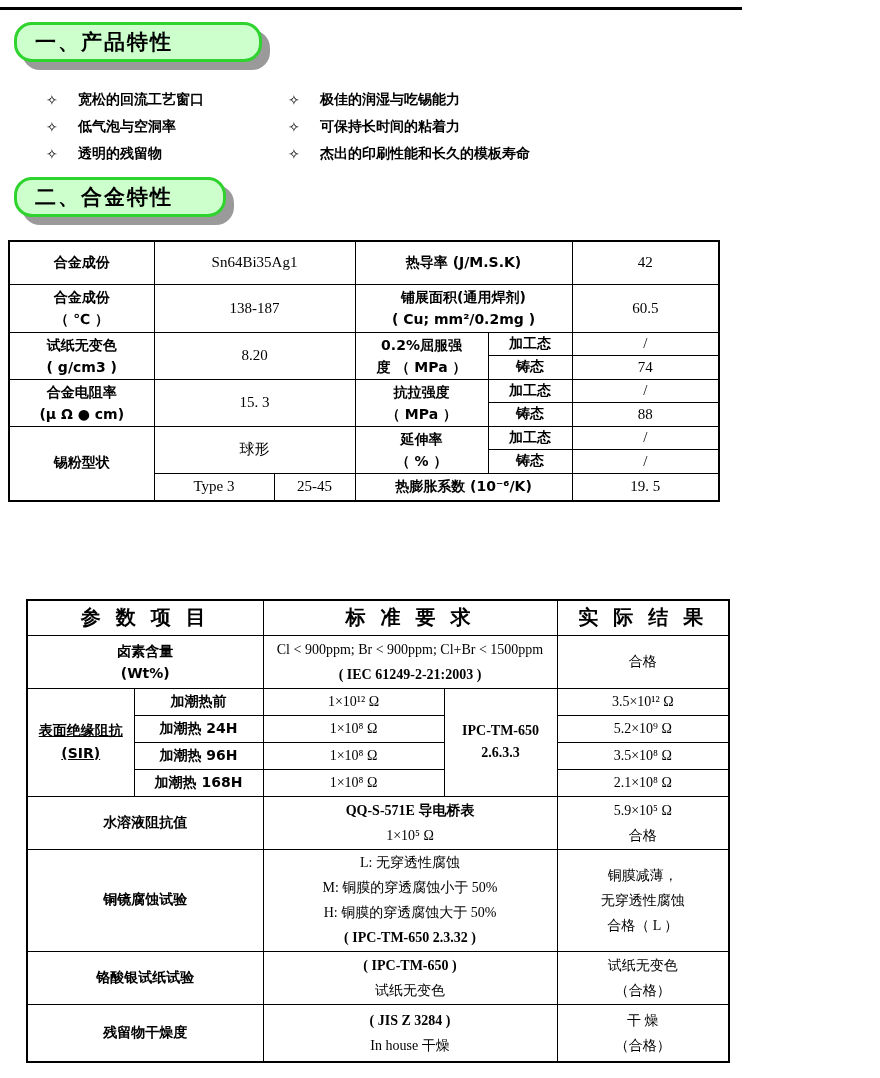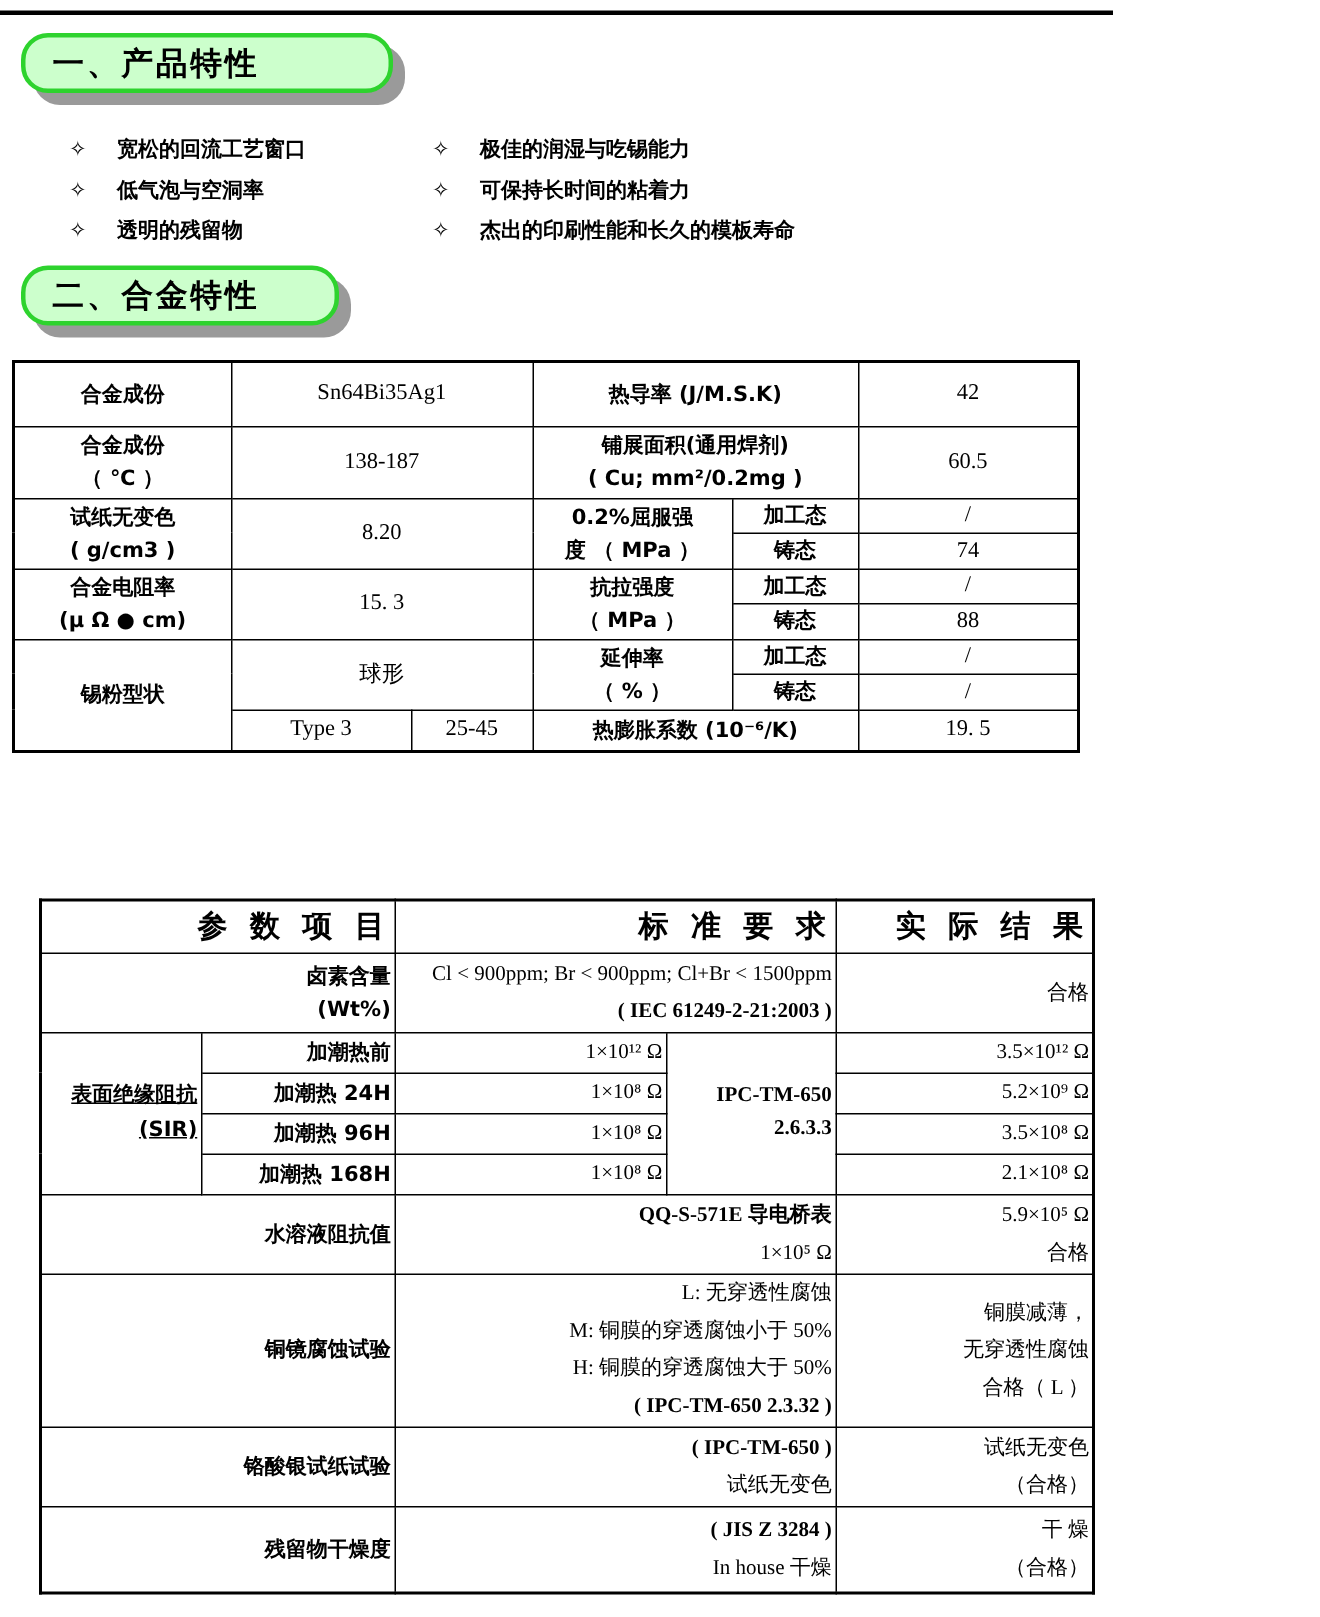--- a/index.html
+++ b/index.html
@@ -32,21 +32,21 @@
 
   
   table{border-collapse:collapse;table-layout:fixed;}
   td{border:1px solid var(--line);text-align:center;vertical-align:middle;
      font-size:15px;overflow:hidden;padding:0 2px;}
   .alloy-table{position:absolute;left:8px;top:240px;width:710px;border:2px solid var(--line);}
   .flux-table{position:absolute;left:26px;top:599px;width:702px;border:2px solid var(--line);}
   td.lbl{font-weight:bold;font-size:14px;font-family:"DejaVu Sans","Liberation Sans",sans-serif;}
   td .l2{line-height:22px;}
   .serif{font-family:"Liberation Serif","DejaVu Serif",serif;}
-  .flux-table td{font-size:14px;text-align:right;}
+  .flux-table td{font-size:14px;}
   .flux-table td.hdr{font-size:20px;font-weight:bold;letter-spacing:4px;
       font-family:"DejaVu Sans","Liberation Sans",sans-serif;}
   .flux-table .std-line{line-height:25px;}
   .bold{font-weight:bold;}
   .wrap{word-break:break-all;line-height:23px;text-decoration:underline;}
 </style>
 </head>
 <body>
 
 <div class="page">

